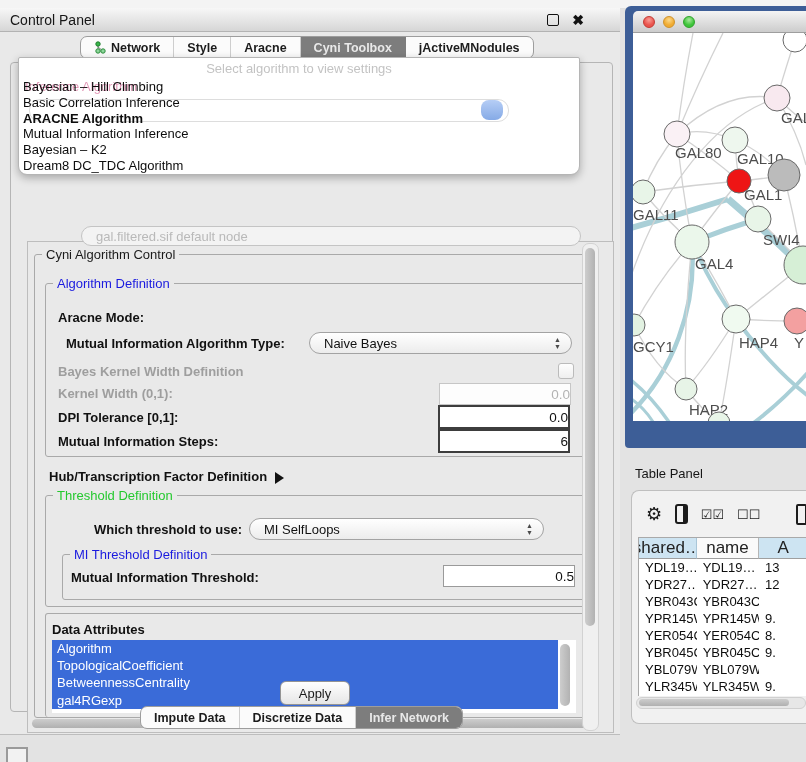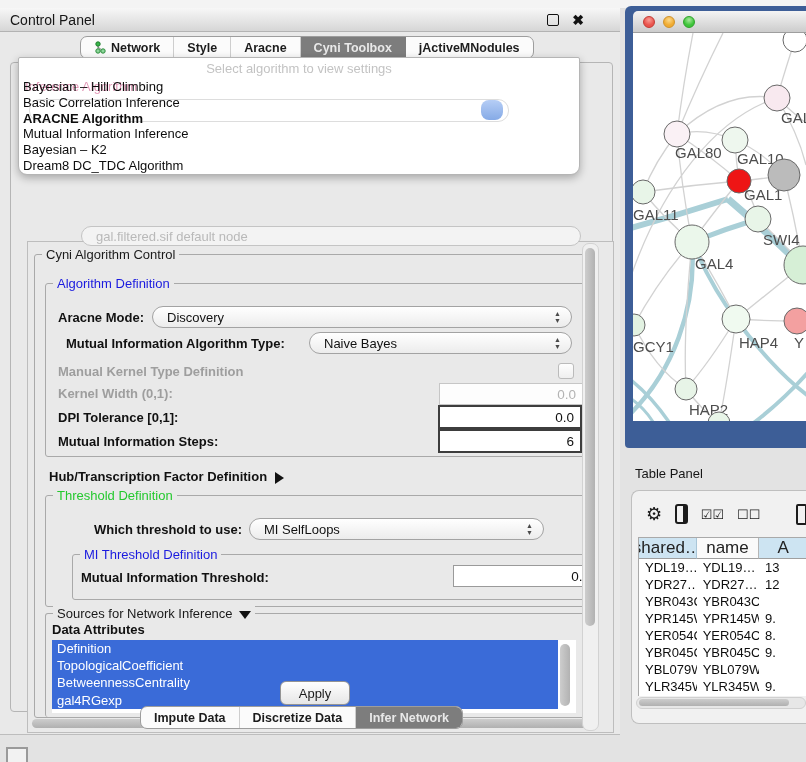--- a/index.html
+++ b/index.html
@@ -37,21 +37,21 @@
   #scrollpane{left:16px;top:178px;width:585px;height:490px;border:1px solid #bdbdbd;background:#e9e9e9}
   
   .fs{position:absolute;border:1px solid #a9a9a9;border-radius:3px}
   .fs>.legend{position:absolute;top:-8px;left:7px;background:#e9e9e9;padding:0 4px;font-size:13px;white-space:nowrap}
   .lbl{position:absolute;font-weight:bold;font-size:13px;color:#111;white-space:nowrap}
   .lbl.dis{color:#9e9e9e}
   .combo{position:absolute;height:22px;border:1px solid #a3a3a3;border-radius:12px;background:linear-gradient(#ffffff,#ececec);
          box-sizing:border-box;display:flex;align-items:center;padding:0 26px 0 14px;font-size:13px;color:#111}
   .spin{position:absolute;right:10px;top:3px;display:flex;flex-direction:column;align-items:center;color:#4a4a4a;font-size:7px;line-height:7px}
   .tfield{position:absolute;height:20px;background:#fff;border:1px solid #9a9a9a;box-sizing:content-box;
-          display:flex;align-items:center;justify-content:flex-end;padding:0 6px;font-size:13.5px;color:#111}
+          display:flex;align-items:center;justify-content:flex-end;padding:0 0;font-size:13.5px;color:#111}
   .tfield.dark{border:2px solid #3d3d3d}
   .tfield.dis{border:1px solid #c6c6c6;color:#b3b3b3;background:#fdfdfd}
   .checkbox{position:absolute;width:14px;height:14px;border:1px solid #bbb;border-radius:3px;background:linear-gradient(#fefefe,#efefef)}
   .tri-right{display:inline-block;margin-left:8px;width:0;height:0;border-left:9px solid #111;
              border-top:6px solid transparent;border-bottom:6px solid transparent;vertical-align:middle}
   .tri-down{display:inline-block;margin-left:6px;width:0;height:0;border-top:8px solid #111;
             border-left:6px solid transparent;border-right:6px solid transparent;vertical-align:middle}
   
   #attr-list{position:absolute;left:6px;top:26px;width:524px;height:73px;background:#fff;overflow:hidden}
   .attr-item{height:17.2px;line-height:17.2px;background:#3a6bd8;color:#fff;font-size:13px;padding-left:5px;width:506px;box-sizing:border-box}
@@ -132,38 +132,31 @@
 
     <div class="abs" id="scrollpane">
 
       <div class="fs" style="left:6px;top:12px;width:557px;height:462px">
         <span class="legend">Cyni Algorithm Control</span>
 
         <div class="fs" style="left:10px;top:28px;width:538px;height:172px">
           <span class="legend" style="color:#1a1adf">Algorithm Definition</span>
 
           <span class="lbl" style="left:12px;top:26px">Aracne Mode:</span>
-          <div class="combo" style="left:106px;top:22px;width:420px">
-            <span>Discovery</span>
-            <span class="spin">
-                <span>▲</span>
-                <span>▼</span>
-              </span>
-          </div>
 
           <span class="lbl" style="left:20px;top:52px">Mutual Information Algorithm Type:</span>
           <div class="combo" style="left:263px;top:48px;width:263px">
             <span>Naive Bayes</span>
             <span class="spin">
                 <span>▲</span>
                 <span>▼</span>
               </span>
           </div>
 
-          <span class="lbl dis" style="left:12px;top:80px">Manual Kernel Type Definition</span>
+          <span class="lbl dis" style="left:12px;top:80px">Bayes Kernel Width Definition</span>
           <span class="checkbox" style="left:512px;top:79px"></span>
 
           <span class="lbl dis" style="left:12px;top:102px">Kernel Width (0,1):</span>
           <div class="tfield dis" style="left:393px;top:99px;width:130px;color:#b3b3b3">
             <span>0.0</span>
           </div>
 
           <span class="lbl" style="left:12px;top:126px">DPI Tolerance [0,1]:</span>
           <div class="tfield dark" style="left:392px;top:121px;width:128px">
             <span>0.0</span>
@@ -184,36 +177,33 @@
 
           <span class="lbl" style="left:48px;top:26px">Which threshold to use:</span>
           <div class="combo" style="left:203px;top:22px;width:295px">
             <span>MI SelfLoops</span>
             <span class="spin">
                 <span>▲</span>
                 <span>▼</span>
               </span>
           </div>
 
-          <div class="fs" style="left:26px;top:58px;width:522px;height:44px">
+          <div class="fs" style="left:16px;top:58px;width:522px;height:44px">
             <span class="legend" style="color:#1a1adf">MI Threshold Definition</span>
             <span class="lbl" style="left:8px;top:15px">Mutual Information Threshold:</span>
             <div class="tfield" style="left:380px;top:10px;width:130px">
               <span>0.5</span>
             </div>
           </div>
         </div>
 
         <div class="fs" style="left:10px;top:358px;width:538px;height:103px;border-bottom:none">
-          <span class="legend">
-            <span>Sources for Network Inference</span><span class="tri-down"></span>
-          </span>
           <span class="lbl" style="left:6px;top:8px">Data Attributes</span>
           <div id="attr-list">
-              <div class="attr-item">Definition</div>
+              <div class="attr-item">Algorithm</div>
               <div class="attr-item">TopologicalCoefficient</div>
               <div class="attr-item">BetweennessCentrality</div>
               <div class="attr-item">gal4RGexp</div>
             </div>
           <div class="vthumb" style="left:514px;top:30px;width:10px;height:62px"></div>
         </div>
       </div>
 
       <div class="hthumb" style="left:4px;top:477px;width:561px;height:9px"></div>
     </div>

